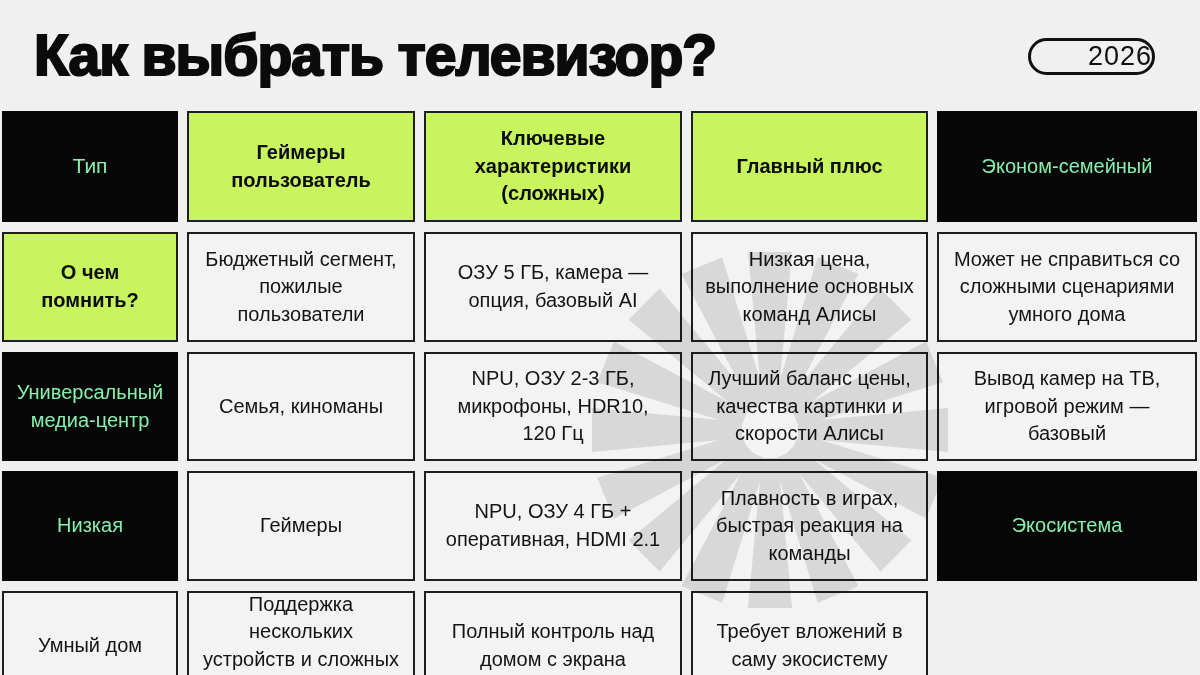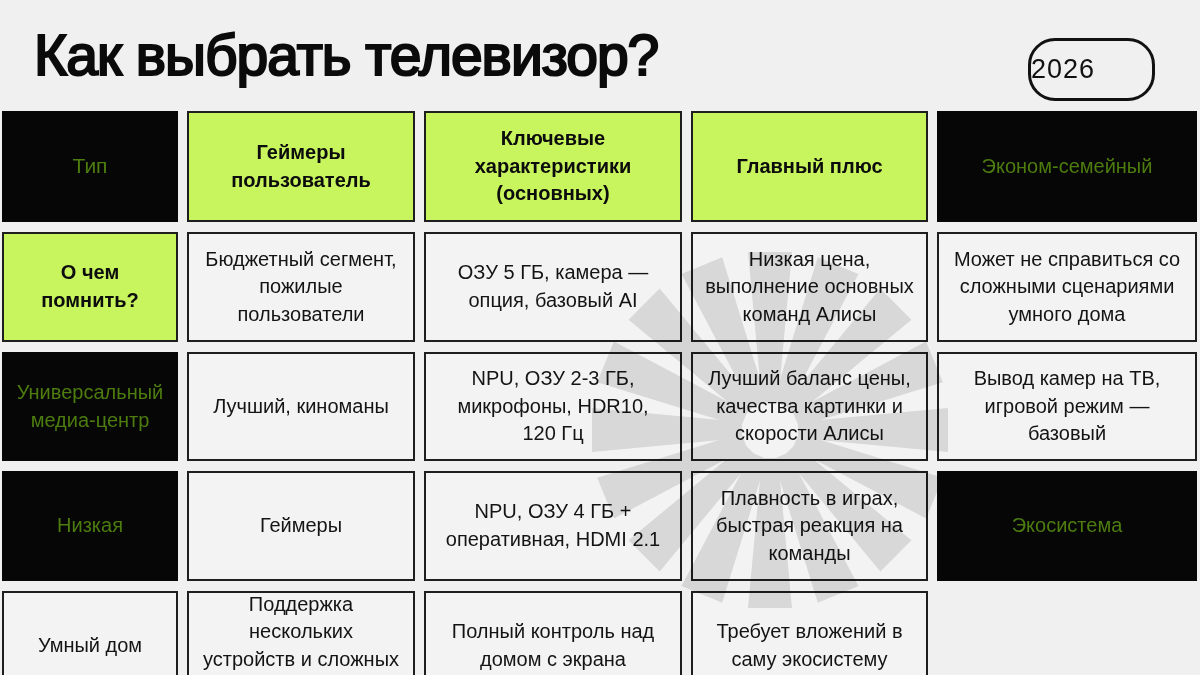--- a/index.html
+++ b/index.html
@@ -7,30 +7,30 @@
     width:1200px;height:675px;
     background:#f0f0f1;
     overflow:hidden;
     position:relative;
     font-family:"Liberation Sans","DejaVu Sans",sans-serif;
     color:#111;
   }
   
   .page-title{
     position:absolute;left:34px;top:22px;
-    font-size:57px;font-weight:400;letter-spacing:-1px;
+    font-size:57px;font-weight:700;letter-spacing:-1px;
     color:#0b0b0b;
     -webkit-text-stroke:2.2px #0b0b0b;
     white-space:nowrap;
   }
   .year-badge{
     position:absolute;left:1028px;top:38px;
-    width:127px;height:63px;box-sizing:border-box;
+    width:127px;height:37px;box-sizing:border-box;
     border:3px solid #111;border-radius:27px;
-    display:flex;align-items:center;justify-content:flex-start;
+    display:flex;align-items:center;justify-content:flex-end;
     font-size:27px;letter-spacing:1px;color:#111;
     background:transparent;
   }
   
   .grid{
     position:absolute;left:2px;top:111px;z-index:1;
     display:grid;
     grid-template-columns:176px 228px 258px 237px 260px;
     grid-template-rows:111px 110px 109px 110px 110px;
     gap:10px 9px;
@@ -39,21 +39,21 @@
     box-sizing:border-box;
     border:2px solid #1e1e1e;
     background:#f3f3f3;
     display:flex;align-items:center;justify-content:center;
     text-align:center;
     font-size:20px;line-height:1.38;
     padding:4px 12px;
     color:#141414;
   }
   .cell--black{
-    background:#060606;border-color:#060606;color:#4d7c0f;
+    background:#060606;border-color:#060606;color:#86efac;
   }
   .cell--green{
     background:#c8f45e;font-weight:bold;color:#0c0c0c;
   }
   
   .watermark{
     position:absolute;left:570px;top:230px;z-index:2;
     width:400px;height:400px;
     mix-blend-mode:multiply;
     pointer-events:none;
@@ -91,21 +91,21 @@
 
 <div class="grid">
 
   <div class="cell cell--black" style="font-size:21px;">
       <span>Тип</span>
     </div>
   <div class="cell cell--green">
       <span>Геймеры пользователь</span>
     </div>
   <div class="cell cell--green">
-      <span>Ключевые характеристики (основных)</span>
+      <span>Ключевые характеристики (сложных)</span>
     </div>
   <div class="cell cell--green">
       <span>Главный плюс</span>
     </div>
   <div class="cell cell--black">
       <span>Эконом-семейный</span>
     </div>
 
   <div class="cell cell--green">
       <span>О чем помнить?</span>
@@ -120,21 +120,21 @@
       <span>Низкая цена, выполнение основных команд Алисы</span>
     </div>
   <div class="cell">
       <span>Может не справиться со сложными сценариями умного дома</span>
     </div>
 
   <div class="cell cell--black">
       <span>Универсальный медиа-центр</span>
     </div>
   <div class="cell">
-      <span>Лучший, киноманы</span>
+      <span>Семья, киноманы</span>
     </div>
   <div class="cell">
       <span>NPU, ОЗУ 2-3 ГБ, микрофоны, HDR10, 120 Гц</span>
     </div>
   <div class="cell">
       <span>Лучший баланс цены, качества картинки и скорости Алисы</span>
     </div>
   <div class="cell">
       <span>Вывод камер на ТВ, игровой режим — базовый</span>
     </div>

